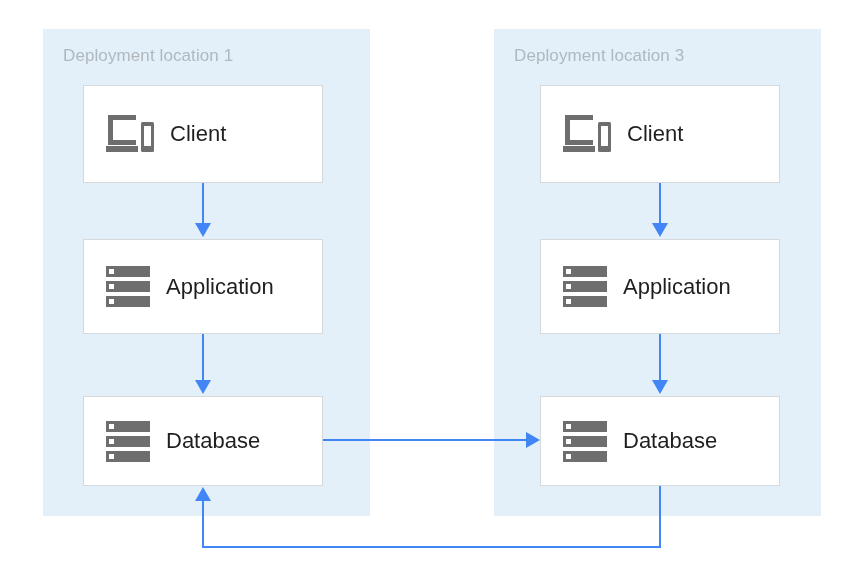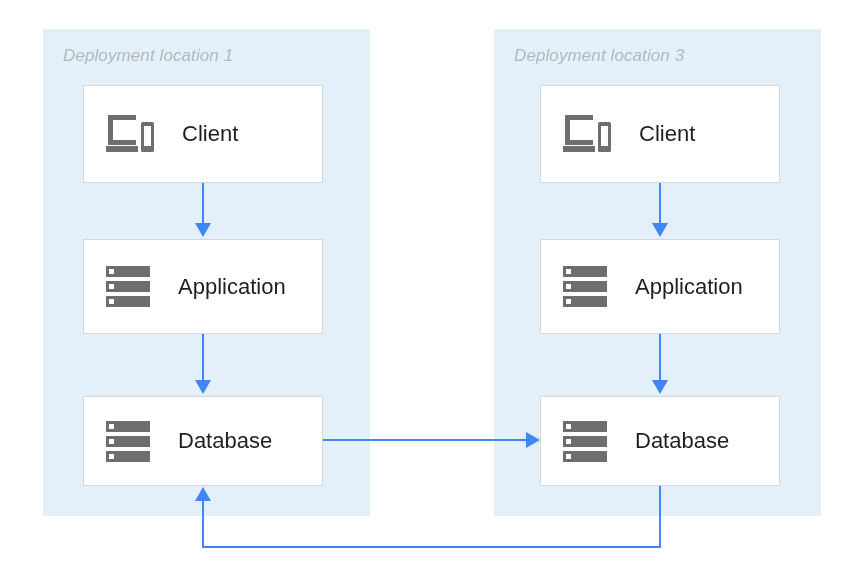--- a/index.html
+++ b/index.html
@@ -24,41 +24,40 @@
     background: #e3f0fa;
   }
   .zone-label {
     position: absolute;
     left: 20px;
     top: 17px;
     font-size: 17px;
     color: #b0b8bd;
     letter-spacing: 0.1px;
     white-space: nowrap;
-    font-style: italic;
   }
 
   
   .node {
     position: absolute;
     background: #ffffff;
     border: 1px solid #d6d9dc;
     box-sizing: border-box;
     display: flex;
     align-items: center;
   }
   .node-icon {
     flex: 0 0 auto;
     margin-left: 22px;
     width: 48px;
     height: 48px;
     position: relative;
   }
   .node-label {
-    margin-left: 28px;
+    margin-left: 16px;
     font-size: 22px;
     color: #1f1f1f;
     white-space: nowrap;
     text-align: center;
   }
 
   
   .ico-client {
     width: 48px;
     height: 42px;

